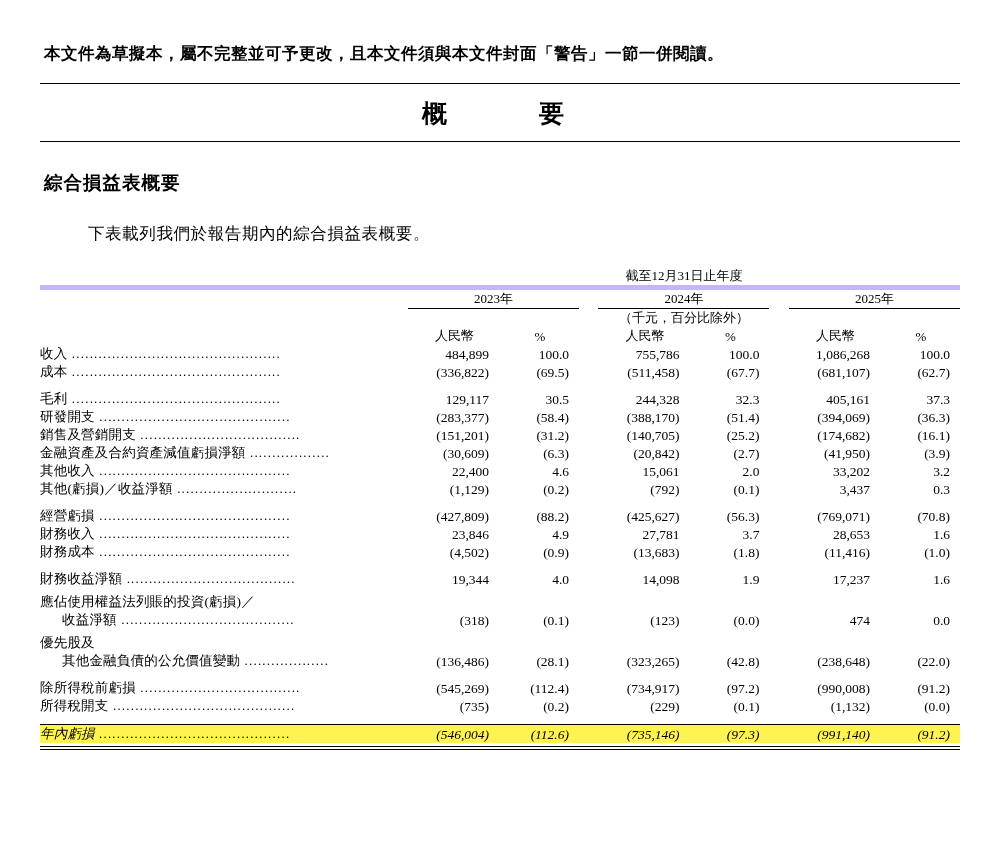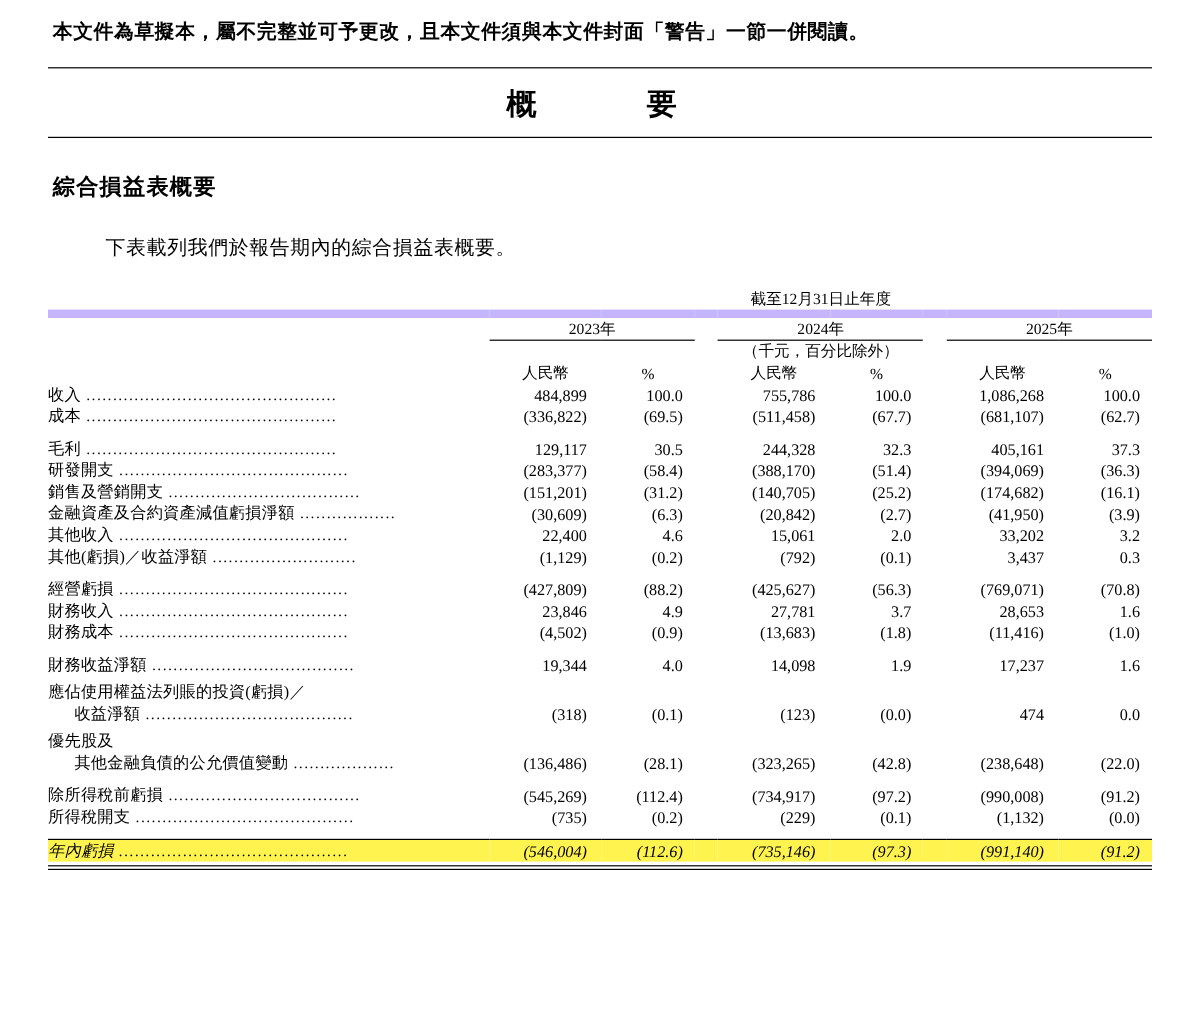--- a/index.html
+++ b/index.html
@@ -22,20 +22,21 @@
     box-sizing: border-box;
     padding: 0 40px;
   }
   .draft-notice {
     font-size: 16.5px;
     font-weight: bold;
     letter-spacing: 0.5px;
     padding-top: 16px;
     padding-left: 4px;
     white-space: nowrap;
+    margin-top: 27px;
   }
   .rule {
     border-top: 1.4px solid #000;
     margin-top: 18px;
   }
   .rule.thin {
     border-top: 1px solid #000;
     margin-top: 0;
   }
   .section-title {
@@ -92,21 +93,21 @@
   .hdr-unit {
     text-align: center;
     font-size: 13px;
     padding: 6px 0 1px 0;
   }
   .hdr-unit2 {
     text-align: center;
     font-size: 13px;
     padding: 1px 0 6px 0;
   }
-  .topline td { border-top: 7px solid #c4b5fd; }
+  .topline td { border-top: 5px solid #c4b5fd; }
   .underline-year { border-bottom: 1px solid #000; }
 
   .row td {
     padding: 1.5px 0;
     font-size: 13.5px;
   }
   .label {
     text-align: left;
     white-space: nowrap;
     overflow: hidden;

